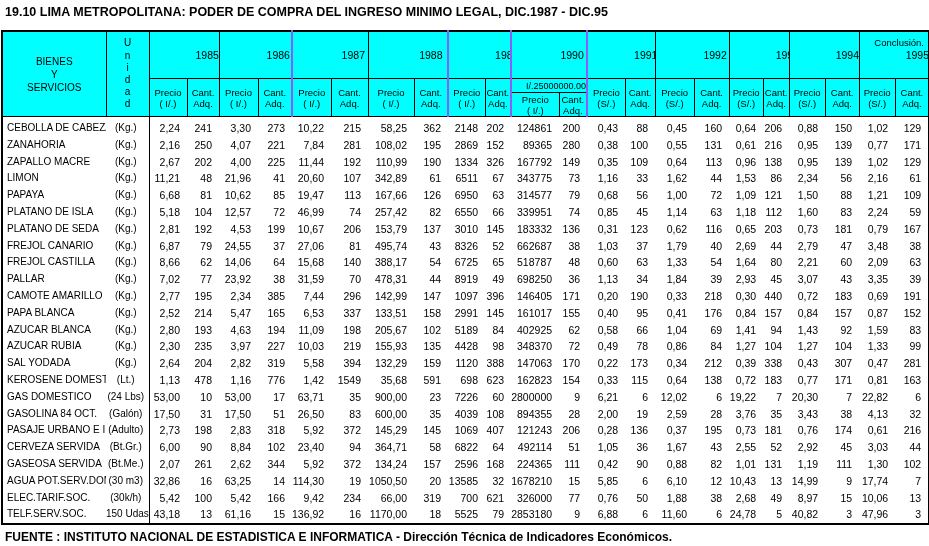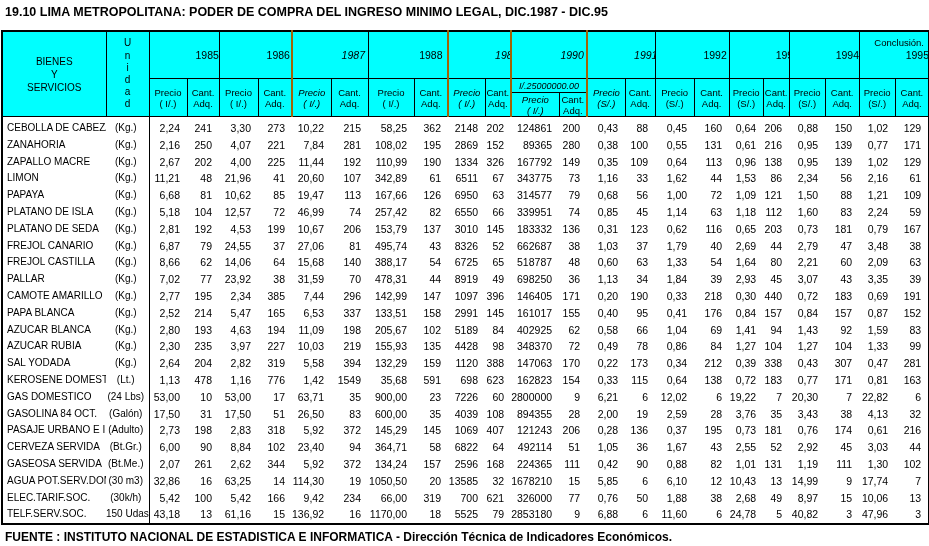--- a/index.html
+++ b/index.html
@@ -10,25 +10,25 @@
   .title{font-size:12.5px;font-weight:bold;padding:5px 0 0 5px;white-space:nowrap;}
   .conclusion{position:absolute;top:15px;right:5px;font-size:9.5px;margin-top:22px;}
   table.main{
     border-collapse:collapse;table-layout:fixed;width:927px;
     margin:11px 0 0 1px;border:2px solid #000;
   }
   th{background:#00ffff;border:1px solid #000;font-weight:normal;padding:0;overflow:hidden;}
   .goods-th{font-size:10px;line-height:13px;margin-left:41px;}
   .unidad-th div{font-size:10px;line-height:12.2px;text-align:center;}
   .year-th{height:46px;font-size:10.5px;padding-left:46px;}
-  .note-th{height:13px;font-size:9px;line-height:12px;white-space:nowrap;}
+  .note-th{height:13px;font-size:9px;line-height:12px;white-space:nowrap;text-align:right;}
   .sub-th{font-size:9.5px;line-height:11px;text-align:center;}
   tr.r2 th{height:13px;}
   tr.r3 th{height:23px;}
-  .bl2{border-left:2px solid #a16207;font-style:italic;}
+  .bl2{border-left:2px solid #8b5cf6;}
   tbody td{
     border:none;height:16.8px;padding:0;font-size:10.5px;line-height:16.8px;
     white-space:nowrap;overflow:hidden;
   }
   td.name-td{padding-left:4px;font-size:10px;}
   td.unit-td{text-align:center;padding-right:3px;font-size:10px;border-right:1px solid #000;}
   td.price-td,td.qty-td{text-align:right;padding-right:7px;}
   tbody tr:first-child td{padding-top:3px;}
   .footer{position:absolute;left:5px;top:530px;font-size:12px;font-weight:bold;white-space:nowrap;}
 </style>

